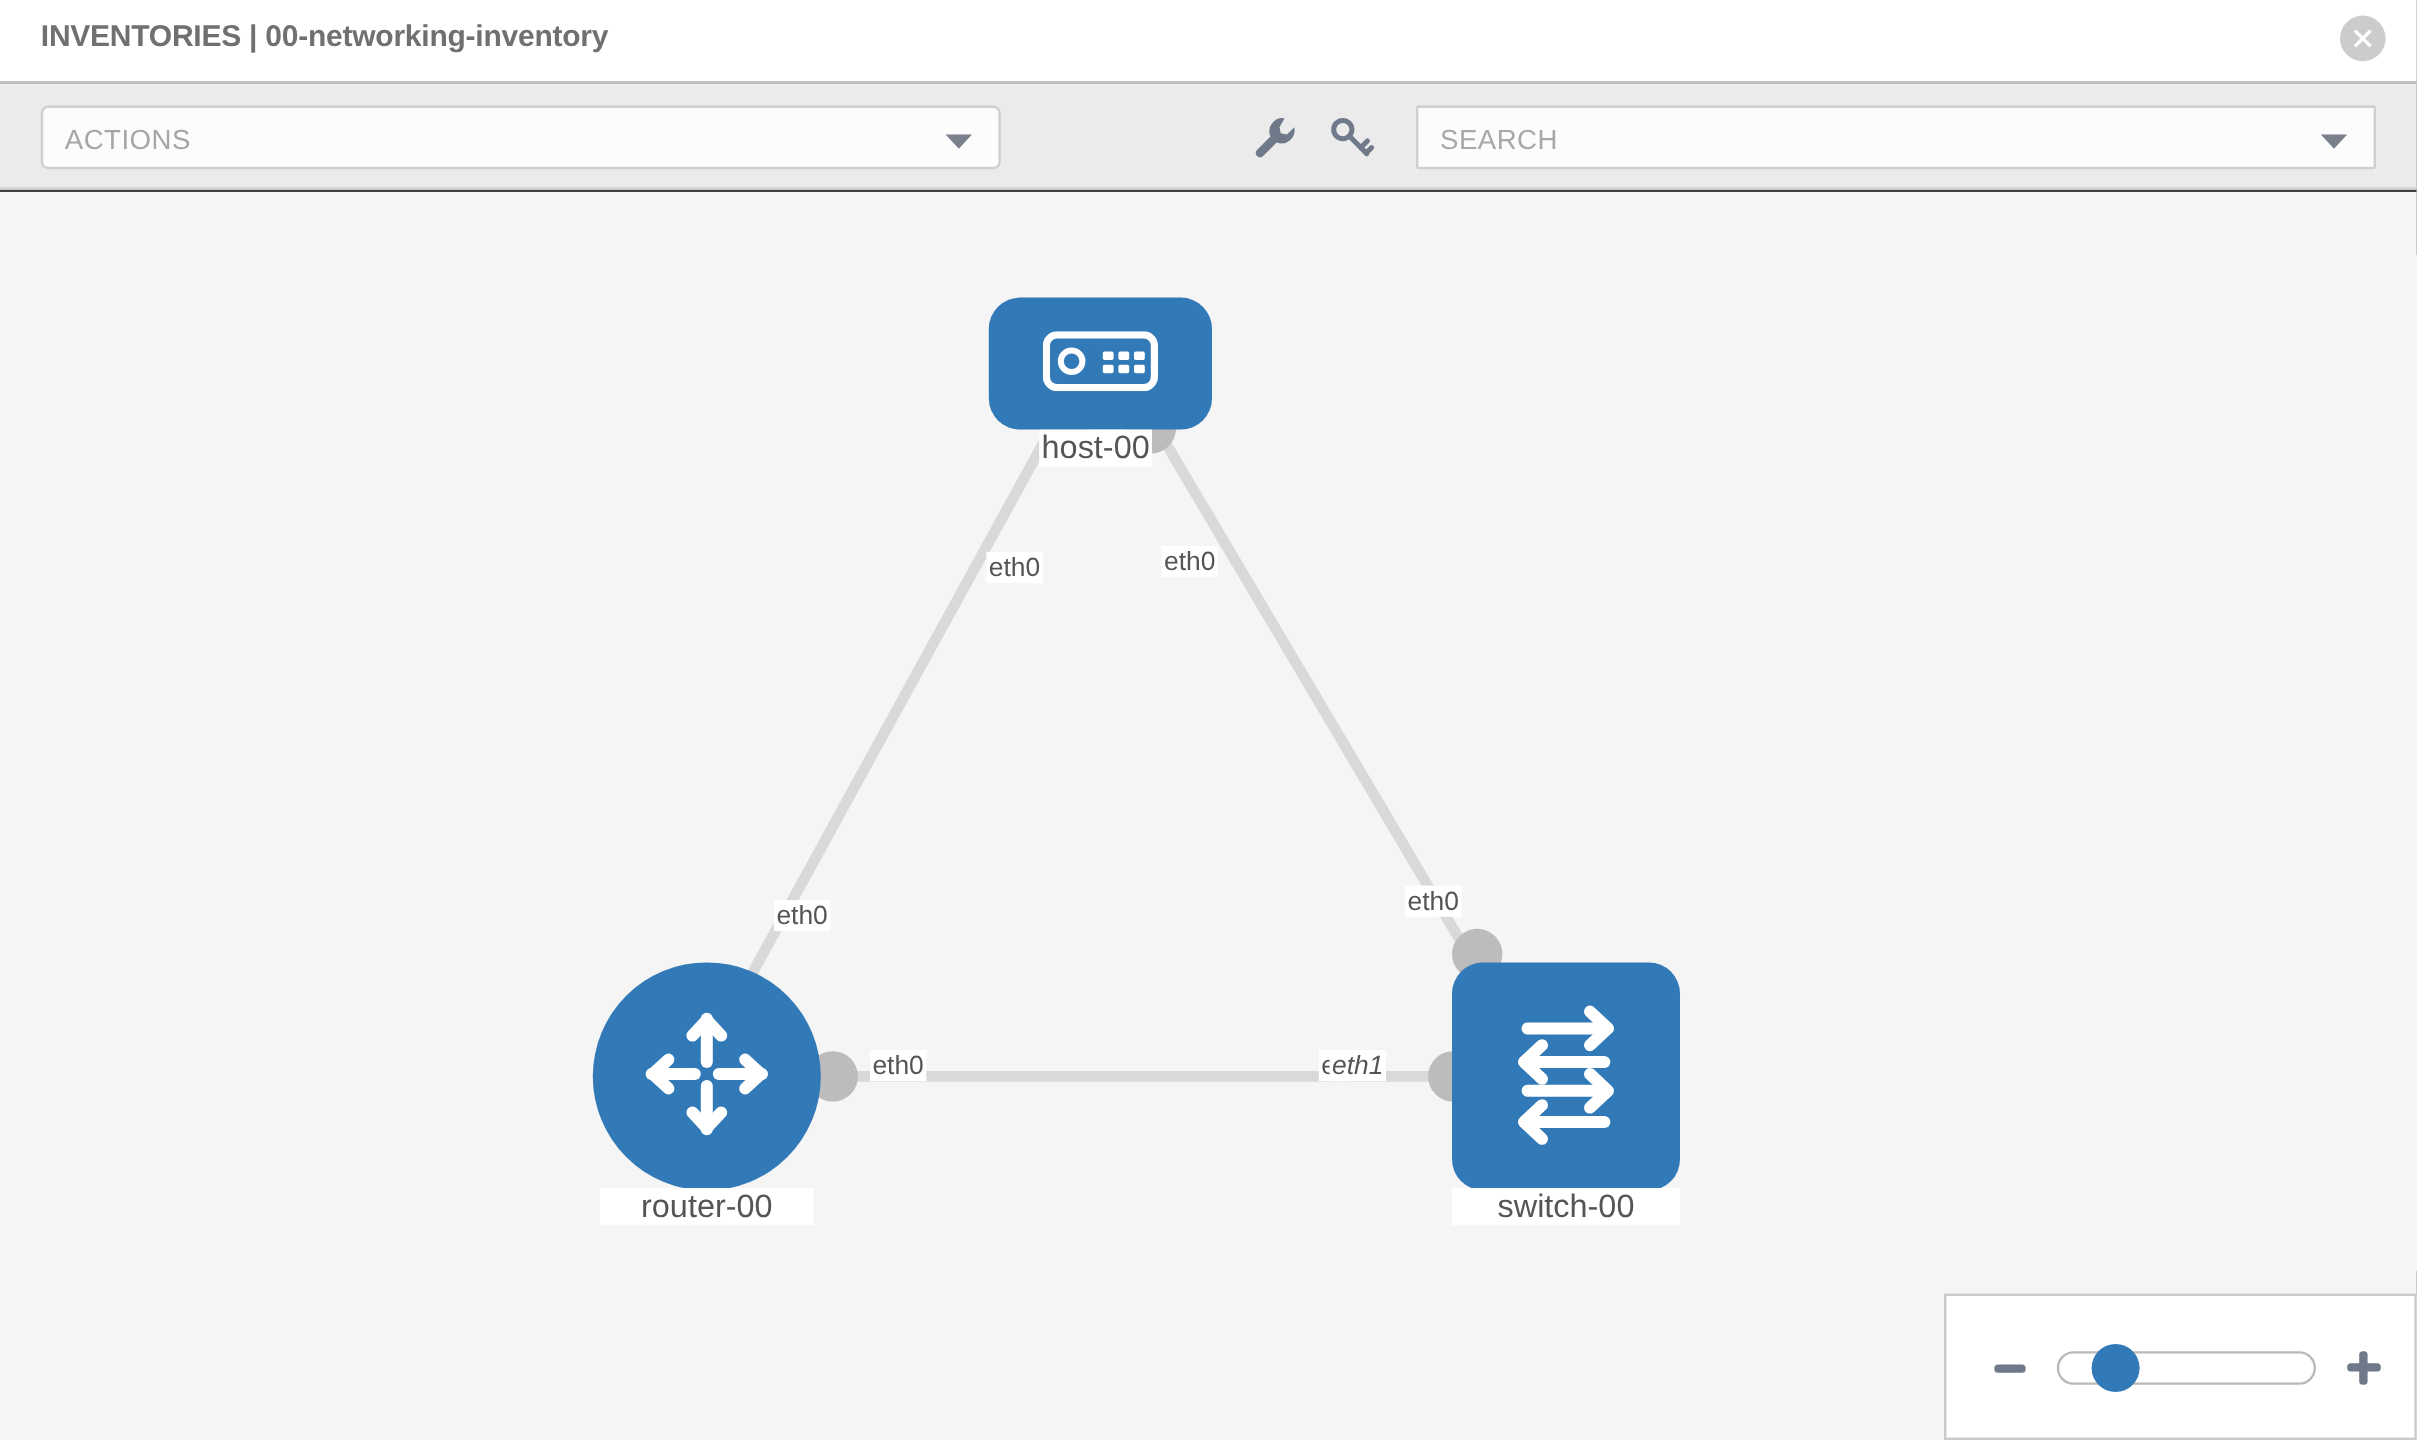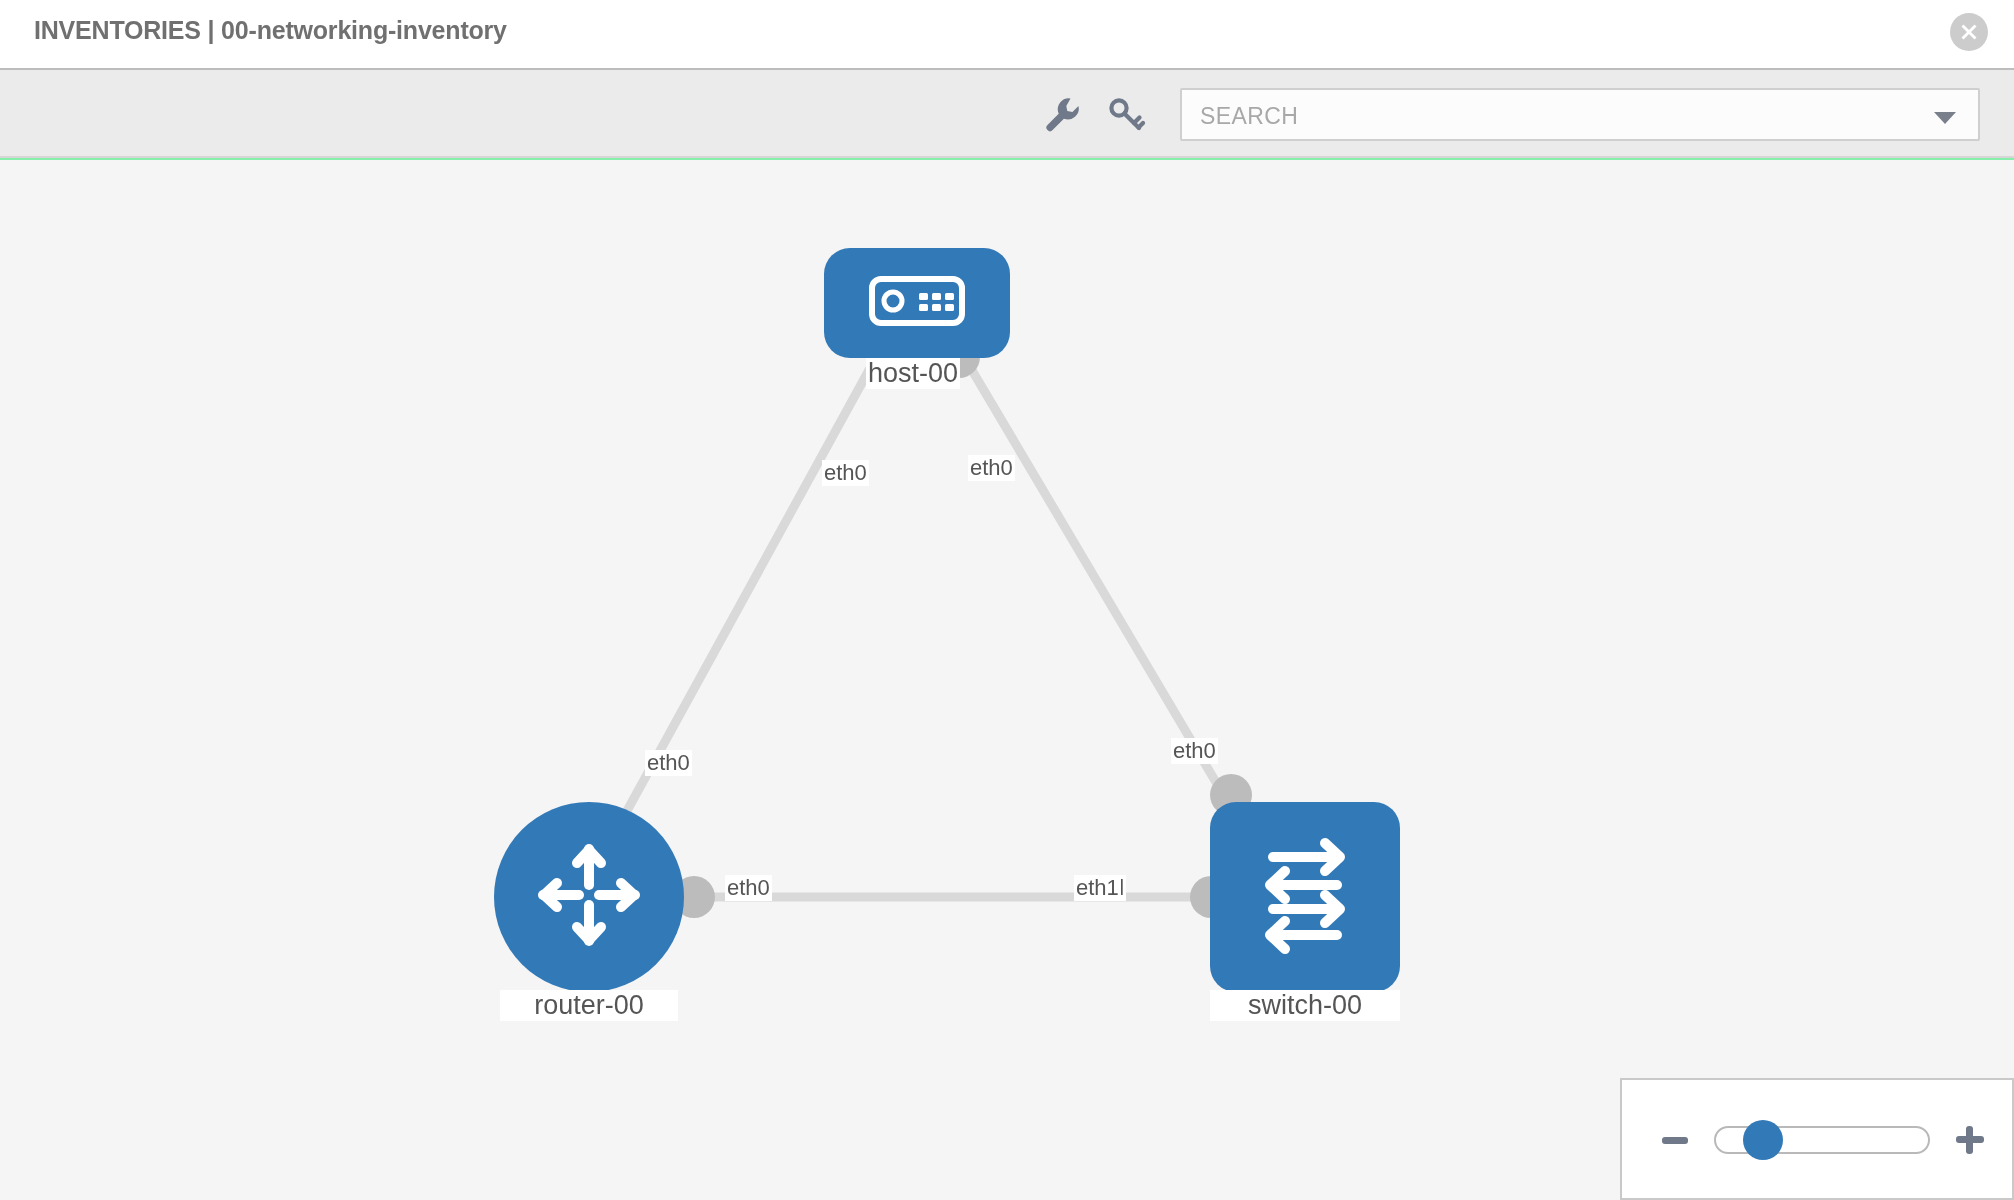--- a/index.html
+++ b/index.html
@@ -2,21 +2,21 @@
 <html><head>
 <meta charset="utf-8">
 <style>
   * { box-sizing: border-box; margin: 0; padding: 0; }
   html, body {
     width: 2014px; height: 1200px;
     font-family: "Liberation Sans", sans-serif;
     background: #f6f6f6;
     overflow: hidden;
   }
-  #app { position: relative; width: 2014px; height: 1200px; background: #86efac; }
+  #app { position: relative; width: 2014px; height: 1200px; background: #404040; }
 
   
   .header {
     position: absolute; left: 0; top: 0; width: 2014px; height: 68px;
     background: #ffffff;
   }
   .header-title {
     position: absolute; left: 34px; top: 16px;
     font-size: 25px; font-weight: bold; color: #707070;
     letter-spacing: -0.2px; white-space: nowrap;
@@ -159,20 +159,24 @@
       <span>
         <svg width="20" height="20" viewBox="0 0 20 20">
           <path d="M4.5 2.5 L10 8 L15.5 2.5 L17.5 4.5 L12 10 L17.5 15.5 L15.5 17.5 L10 12 L4.5 17.5 L2.5 15.5 L8 10 L2.5 4.5 Z" fill="#ffffff"></path>
         </svg>
       </span>
     </div>
   </div>
 
   <div class="toolbar">
 
+    <div class="actions-select">
+      <span class="label">ACTIONS</span>
+      <span class="caret"></span>
+    </div>
 
     <div class="tool-icon wrench">
       <svg width="44" height="44" viewBox="0 0 44 44">
         <g fill="#70798a">
           <path d="M30.5 6.5 a11 11 0 0 0 -11.8 15.2 L7.5 33 a3.6 3.6 0 0 0 0 5.1 a3.6 3.6 0 0 0 5.1 0 L23.9 26.8 A11 11 0 0 0 38.5 14 l-6.1 6.1 l-5.1 -1.0 l-1.0 -5.1 Z"></path>
         </g>
       </svg>
     </div>
 
     <div class="tool-icon key">
@@ -268,21 +272,21 @@
         </div>
         <div class="node-label" style="left:0px; top:188px; width:190px;">switch-00</div>
       </div>
 
       <div class="edge-label" style="left:822px;  top:300px;">eth0</div>
       <div class="edge-label" style="left:968px;  top:295px;">eth0</div>
       <div class="edge-label" style="left:645px;  top:590px;">eth0</div>
       <div class="edge-label" style="left:1171px; top:578px;">eth0</div>
       <div class="edge-label" style="left:725px;  top:715px;">eth0</div>
       <div class="edge-label" style="left:1099px; top:715px;">etl</div>
-      <div class="edge-label" style="left:1074px; top:715px;">eth1</div>
+      <div class="edge-label" style="left:1108px; top:715px;font-style:italic;">eth1</div>
 
     </div>
   </div>
 
   <div class="zoom-panel">
     <div class="zoom-minus"></div>
     <div class="zoom-track"></div>
     <div class="zoom-thumb"></div>
     <div class="zoom-plus"></div>
   </div>

